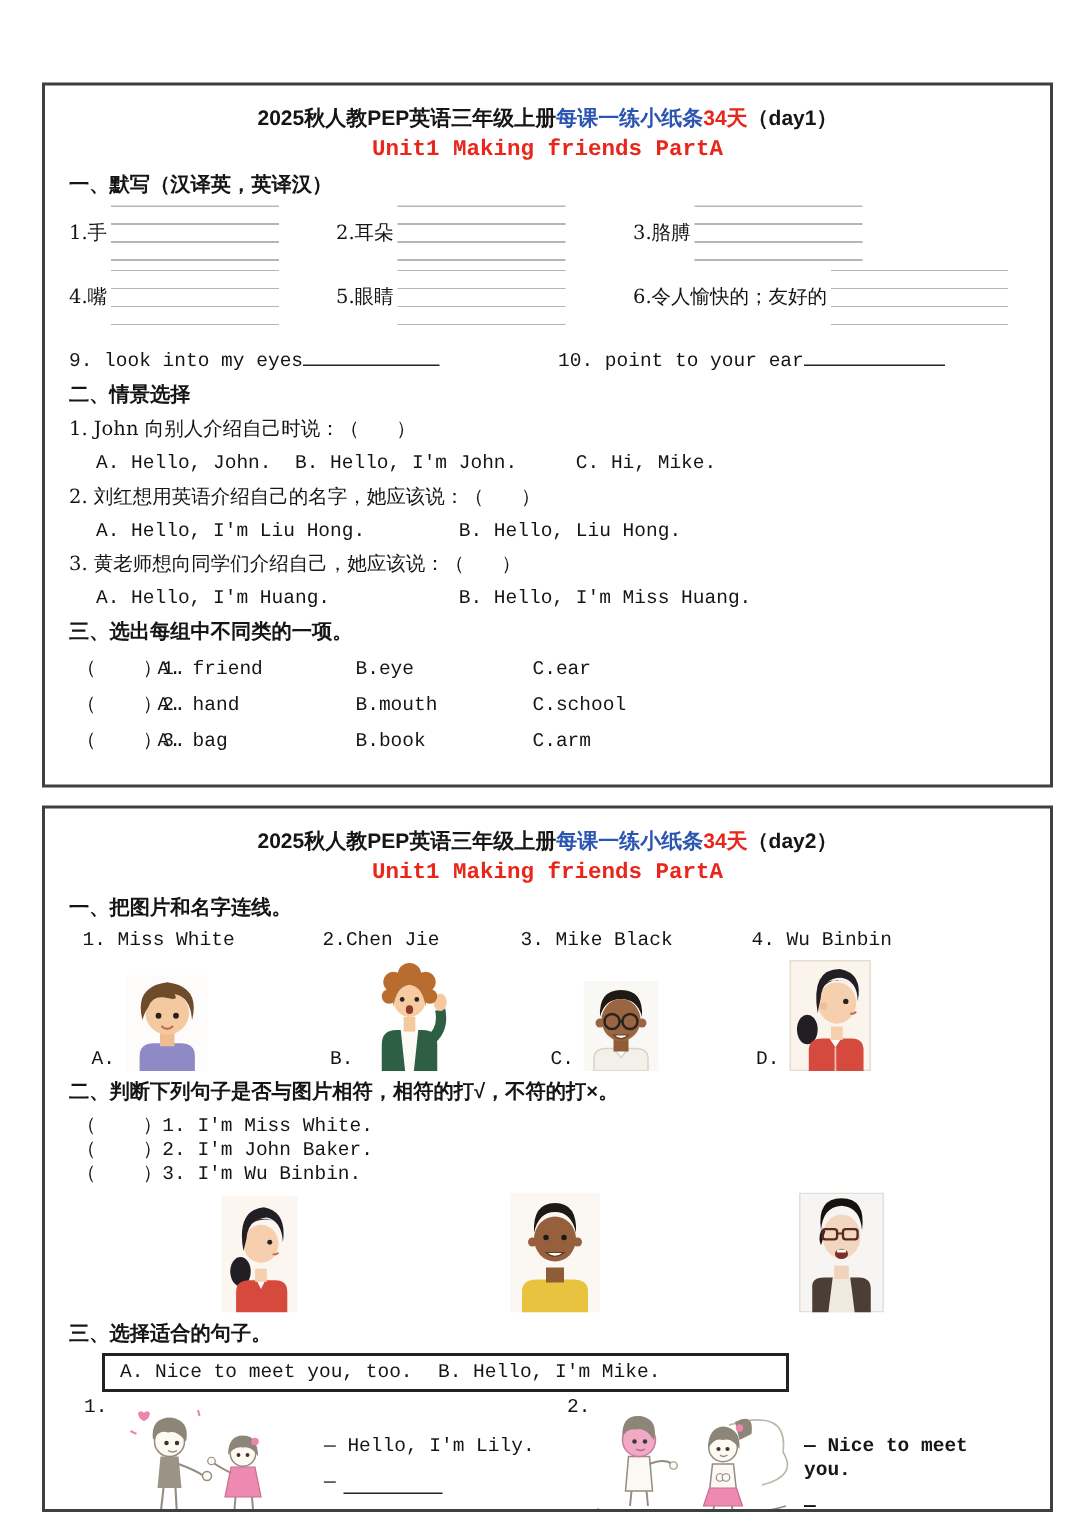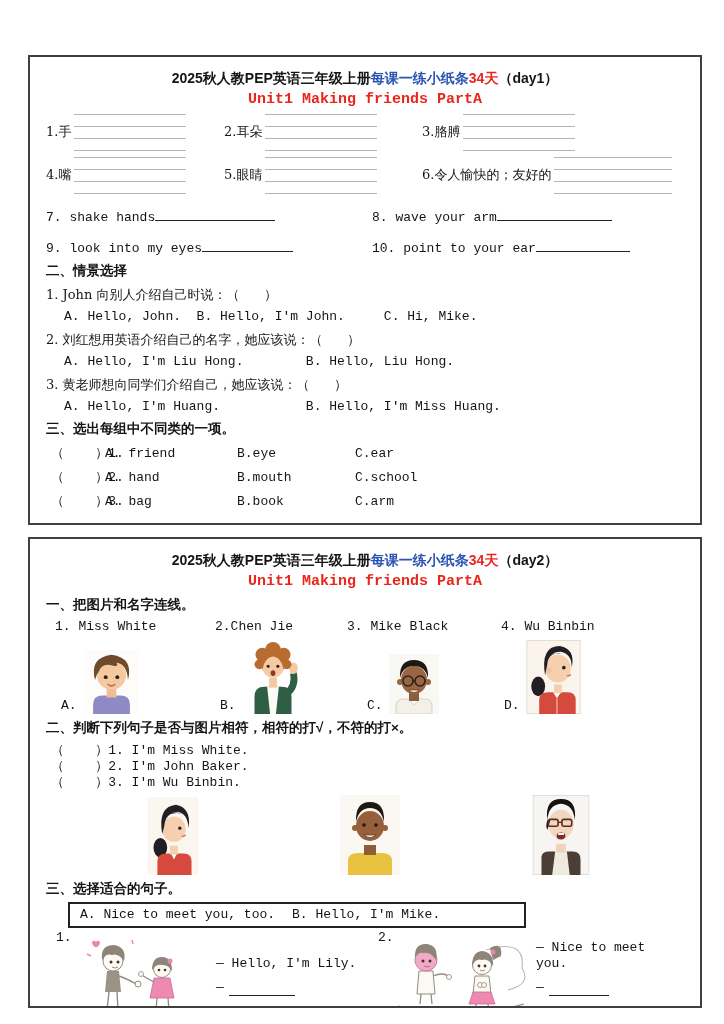--- a/index.html
+++ b/index.html
@@ -57,20 +57,21 @@
   .dlg .l2{margin-top:8px;display:flex;align-items:flex-end;gap:5px;}
   svg{flex:none;}
 </style>
 </head>
 <body>
 
 <div class="sheet" id="sheet1">
   <div class="title"><span>2025秋人教PEP英语三年级上册</span><span class="blue">每课一练小纸条</span><span class="red">34天</span><span>（day1）</span></div>
   <div class="subtitle">Unit1 Making friends PartA</div>
 
+  <div class="h2">一、默写（汉译英，英译汉）</div>
 
   <div class="wrow">
     <div class="wcell wc1">
         <span>1.手</span>
         <span class="lines4"></span>
       </div>
     <div class="wcell wc2">
         <span>2.耳朵</span>
         <span class="lines4"></span>
       </div>
@@ -87,24 +88,20 @@
     <div class="wcell wc2">
         <span>5.眼睛</span>
         <span class="lines4"></span>
       </div>
     <div class="wcell wc3">
         <span>6.令人愉快的；友好的</span>
         <span class="lines4 wide"></span>
       </div>
   </div>
 
-  <div class="prow mono">
-    <div class="pc1"><span>7. shake hands</span><span class="blank b120"></span></div>
-    <div><span>8. wave your arm</span><span class="blank b115"></span></div>
-  </div>
   <div class="prow mono">
     <div class="pc1"><span>9. look into my eyes</span><span class="blank b91"></span></div>
     <div><span>10. point to your ear</span><span class="blank b94"></span></div>
   </div>
 
   <div class="h2">二、情景选择</div>
 
   <div class="stem pre">1. John 向别人介绍自己时说：（      ）</div>
   <div class="opts mono pre">A. Hello, John.  B. Hello, I'm John.     C. Hi, Mike.</div>
   <div class="stem pre">2. 刘红想用英语介绍自己的名字，她应该说：（      ）</div>
@@ -330,21 +327,21 @@
       <circle cx="90" cy="53" r="2.5" fill="#fefaf3" stroke="#938c80" stroke-width="0.8"></circle>
       <circle cx="94" cy="53" r="2.5" fill="#fefaf3" stroke="#938c80" stroke-width="0.8"></circle>
       <path d="M83 60 H101 L105 72 H79 Z" fill="#ee8ab2" stroke="#c86a92" stroke-width="0.8"></path>
       <path d="M86 72 L85 80 M98 72 L99 80" stroke="#938c80" stroke-width="1.3"></path>
       <circle cx="92" cy="33" r="9.5" fill="#fefaf3" stroke="#938c80"></circle>
       <path d="M82 34 Q82 19 93 19 Q104 21 103 34 Q98 26 92 28 Q86 26 82 34 Z" fill="#8d8678"></path>
       <circle cx="89" cy="34" r="1.4" fill="#3a352e"></circle>
         <circle cx="95" cy="34" r="1.4" fill="#3a352e"></circle>
       <path d="M90 38 Q92 40 95 38" stroke="#938c80" stroke-width="1" fill="none"></path>
     </svg>
-    <div class="dlg mono" style="left:490px;top:10px;">
+    <div class="dlg mono" style="left:490px;top:26px;font-weight:bold;">
       <div>— Nice to meet you.</div>
       <div class="l2">
           <span>—</span>
           <span class="blank b60"></span>
         </div>
     </div>
   </div>
 </div>
 
 </body></html>

